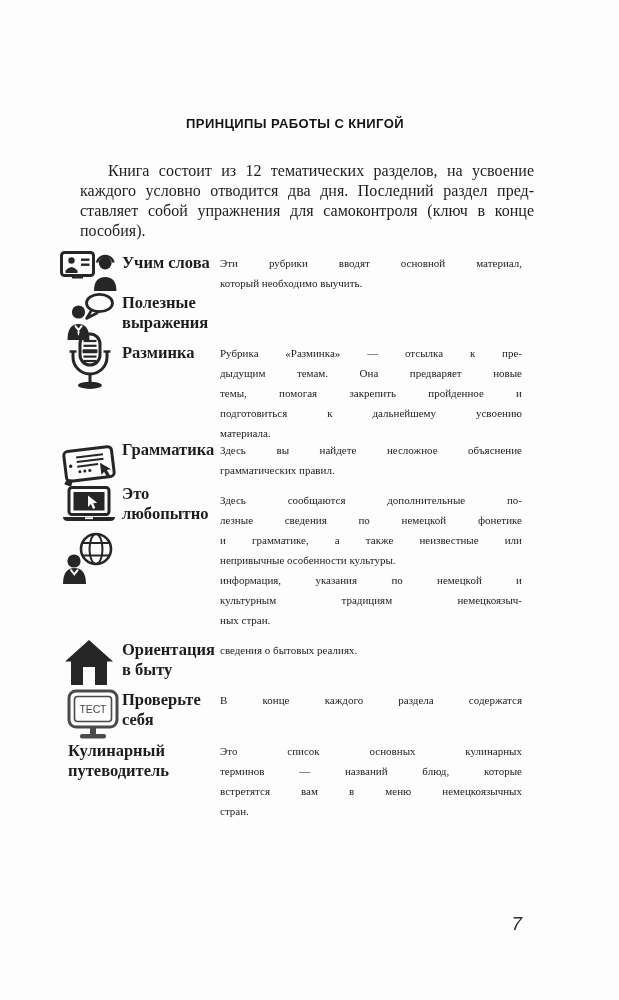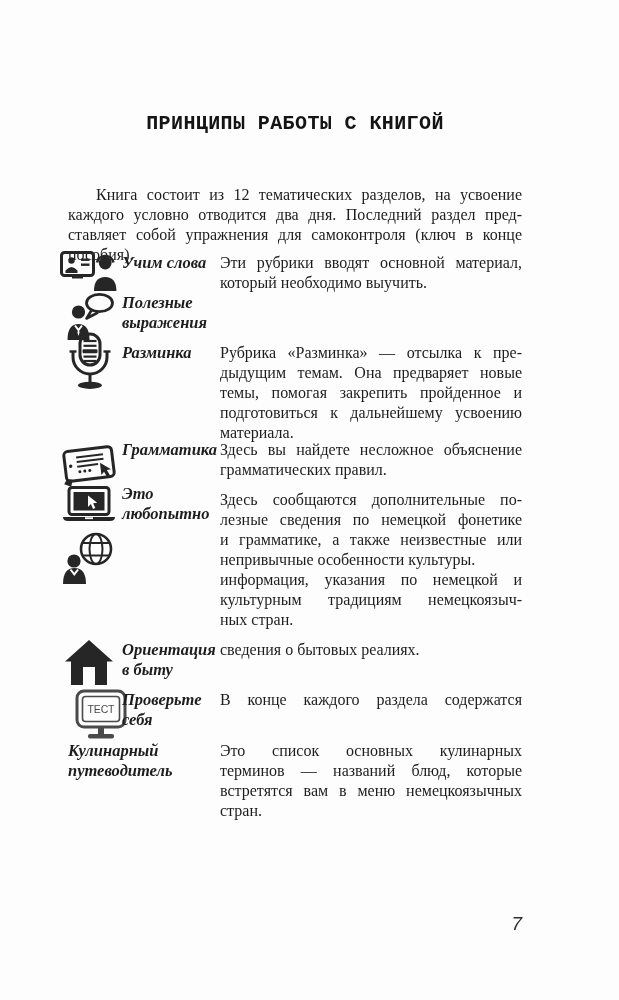--- a/index.html
+++ b/index.html
@@ -9,53 +9,52 @@
     height: 1000px;
     background: #fdfdfd;
     font-family: "Liberation Serif", serif;
     color: #1d1d1d;
     overflow: hidden;
   }
   .title {
     position: absolute;
     top: 112px; left: 68px; width: 454px;
     text-align: center;
-    font-family: Liberation Mono, monospace;
+    font-family: Liberation Sans, sans-serif;
     font-weight: bold;
-    font-size: 20px;
+    font-size: 13px;
     line-height: 24px;
     letter-spacing: 0.4px;
     color: #141414;
   }
   .line {
     line-height: 20px;
     text-align: justify;
     text-align-last: justify;
   }
   .line.last { text-align-last: left; }
   .intro {
     position: absolute;
-    top: 161px; left: 68px; width: 454px;
+    top: 161px; left: 80px; width: 454px;
     font-size: 16px;
-    margin-top: 24px;
   }
   .intro .line:first-child { text-indent: 28px; }
   .rubric { position: absolute; left: 0; width: 619px; }
   .icon-cell { position: absolute; }
   .label-cell {
     position: absolute;
     left: 122px; width: 96px;
     font-weight: bold;
     font-size: 16.5px;
   }
-  .label-cell .line { text-align: center; text-align-last: left; line-height: 20px; font-style: italic; }
+  .label-cell .line { text-align: center; text-align-last: left; line-height: 20px; }
   .desc-cell {
     position: absolute;
     left: 220px; width: 302px;
-    font-size: 16px;
+    font-size: 11px;
   }
   .rubric.no-icon .label-cell { left: 68px; width: 150px; }
   .pagenum {
     position: absolute;
     top: 912px; left: 68px; width: 454px;
     text-align: right;
     font-family: "Liberation Sans", sans-serif;
     font-style: italic;
     font-size: 19px;
     line-height: 24px;
@@ -217,21 +216,21 @@
     <div class="label-cell" style="top:2px">
         <div class="line">Ориентация</div>
         <div class="line last">в быту</div>
       </div>
     <div class="desc-cell" style="top:2px">
         <div class="line last">сведения о бытовых реалиях.</div>
       </div>
   </div>
 
   <div class="rubric" style="top:686px">
-    <div class="icon-cell" style="left:75px; top:3px">
+    <div class="icon-cell" style="left:67px; top:3px">
       <svg width="52" height="52" viewBox="0 0 52 52">
         <rect x="2" y="2" width="48" height="36" rx="7" fill="none" stroke="#4a4a4a" stroke-width="3"></rect>
         <rect x="7.5" y="7.5" width="37" height="25" rx="3" fill="none" stroke="#4a4a4a" stroke-width="1.6"></rect>
         <text x="26" y="24" text-anchor="middle" font-size="10.5" font-family="Liberation Sans, sans-serif" fill="#4a4a4a">ТЕСТ</text>
         <rect x="23" y="38" width="6" height="7" fill="#4a4a4a"></rect>
         <rect x="13" y="45" width="26" height="4.5" rx="2" fill="#4a4a4a"></rect>
       </svg>
     </div>
     <div class="label-cell" style="top:4px">
         <div class="line">Проверьте</div>

